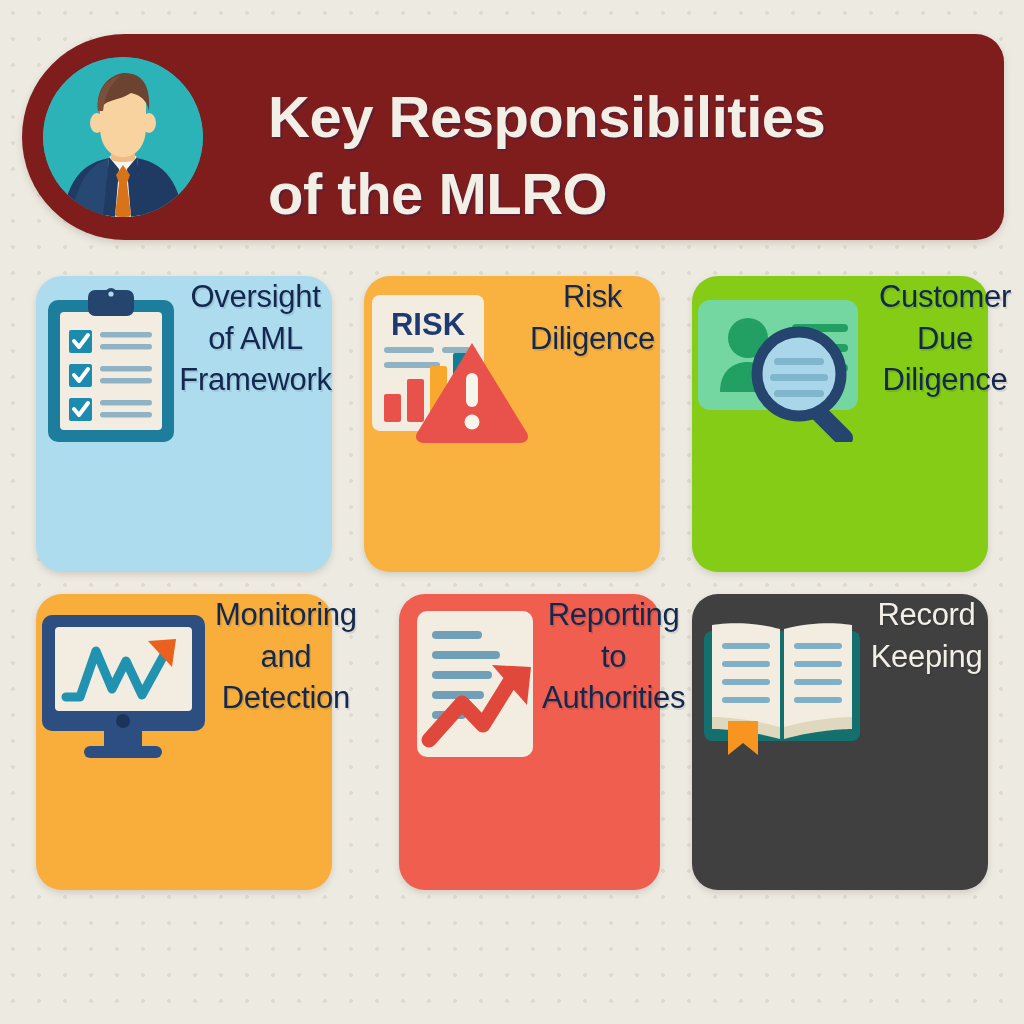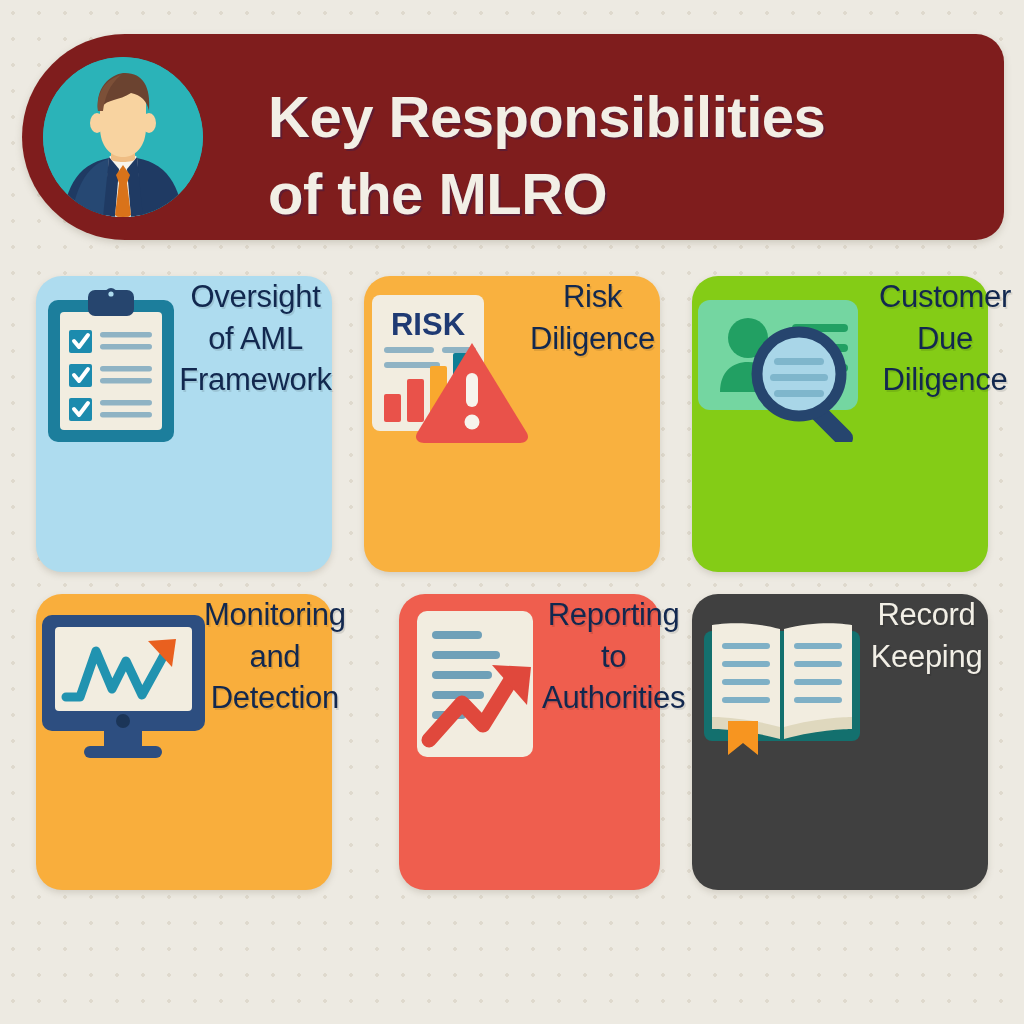--- a/index.html
+++ b/index.html
@@ -178,21 +178,21 @@
           <g fill="#7FB6CC">
             <rect x="82" y="66" width="50" height="7" rx="3.5"></rect>
             <rect x="78" y="82" width="58" height="7" rx="3.5"></rect>
             <rect x="82" y="98" width="50" height="7" rx="3.5"></rect>
           </g>
         </svg>
       </div>
       <div class="label dark">Customer Due Diligence</div>
     </div>
 
-    <div class="card" style="background:#F9AE3C;">
+    <div class="card" style="background:#F9AE3C;gap:11px;">
       <div class="icon-wrap">
         <svg width="175" height="152" viewBox="0 0 175 152">
           <rect x="6" y="6" width="163" height="116" rx="10" fill="#2D4E80"></rect>
           <rect x="19" y="18" width="137" height="84" rx="4" fill="#F2EDE0"></rect>
           <circle cx="87" cy="112" r="7" fill="#1B3558"></circle>
           <rect x="68" y="122" width="38" height="18" fill="#2D4E80"></rect>
           <rect x="48" y="137" width="78" height="12" rx="6" fill="#2D4E80"></rect>
           <polyline points="30,88 44,88 60,42 76,80 90,52 106,86 128,46" fill="none" stroke="#2193B0" stroke-width="9" stroke-linecap="round" stroke-linejoin="round"></polyline>
           <path d="M112 32 L140 30 L136 58 Z" fill="#E9601F"></path>
         </svg>

